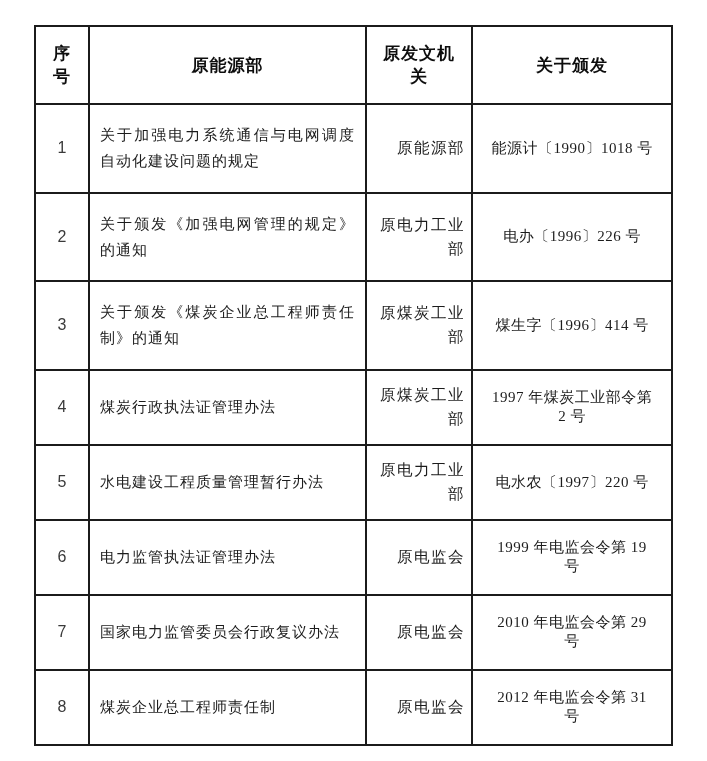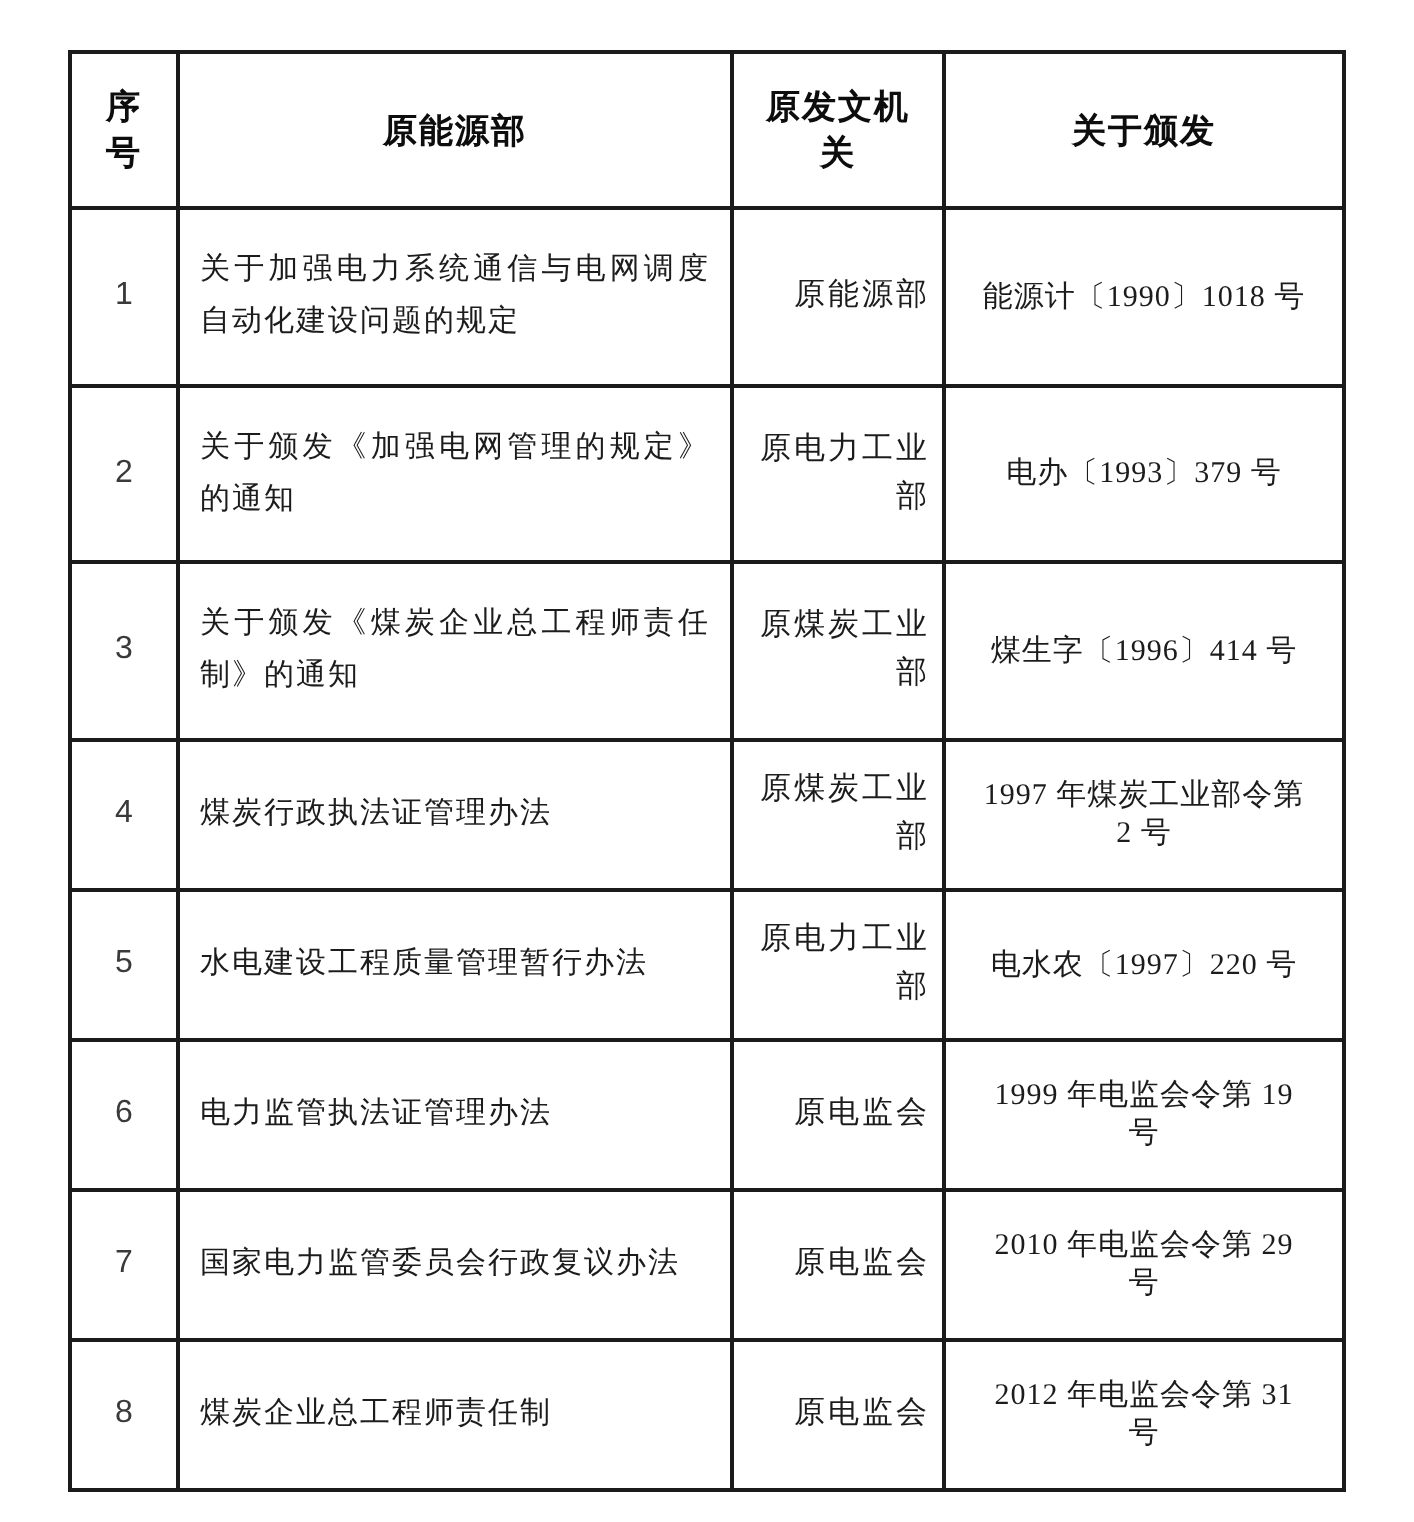--- a/index.html
+++ b/index.html
@@ -113,21 +113,21 @@
     <td class="cell-seq">1</td>
     <td class="cell-name">关于加强电力系统通信与电网调度自动化建设问题的规定</td>
     <td class="cell-agency">原能源部</td>
     <td class="cell-docno">能源计〔1990〕1018 号</td>
   </tr>
 
   <tr>
     <td class="cell-seq">2</td>
     <td class="cell-name">关于颁发《加强电网管理的规定》的通知</td>
     <td class="cell-agency">原电力工业部</td>
-    <td class="cell-docno">电办〔1993〕379 号</td>
+    <td class="cell-docno">电办〔1996〕226 号</td>
   </tr>
 
   <tr>
     <td class="cell-seq">3</td>
     <td class="cell-name">关于颁发《煤炭企业总工程师责任制》的通知</td>
     <td class="cell-agency">原煤炭工业部</td>
     <td class="cell-docno">煤生字〔1996〕414 号</td>
   </tr>
 
   <tr>

